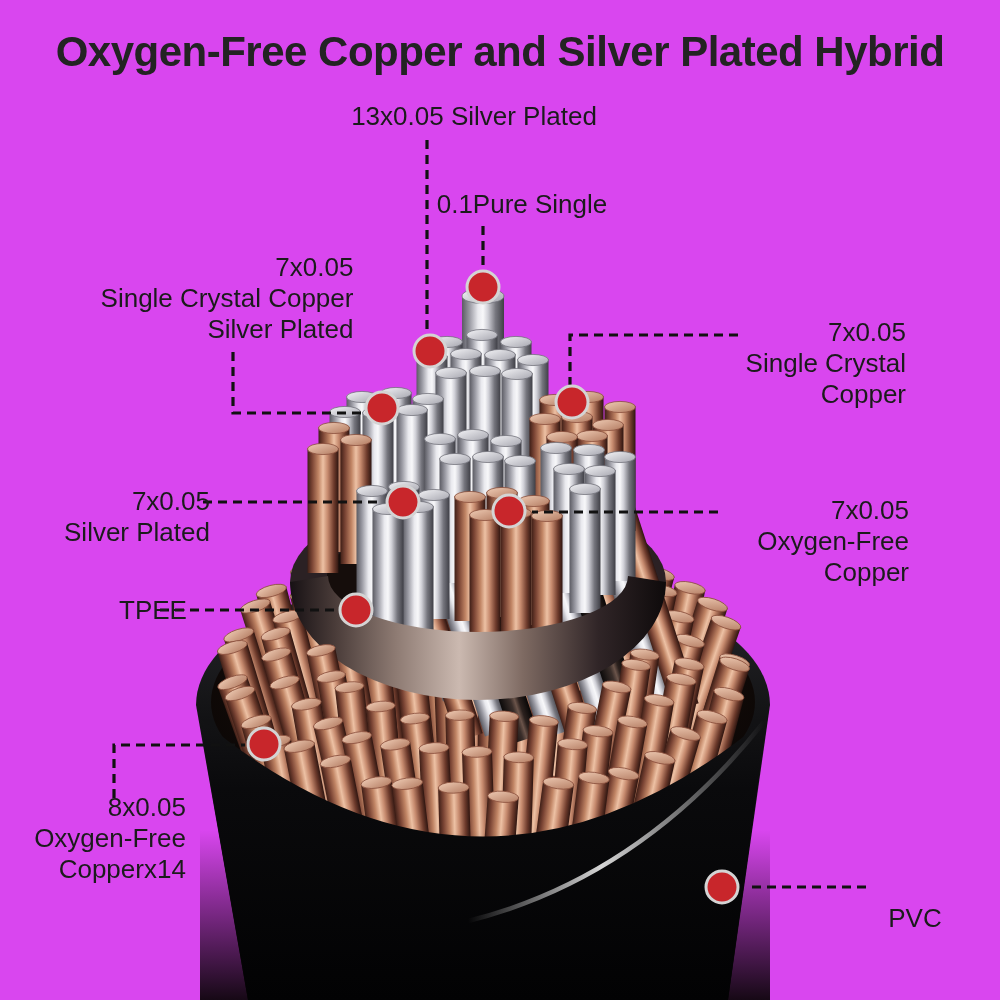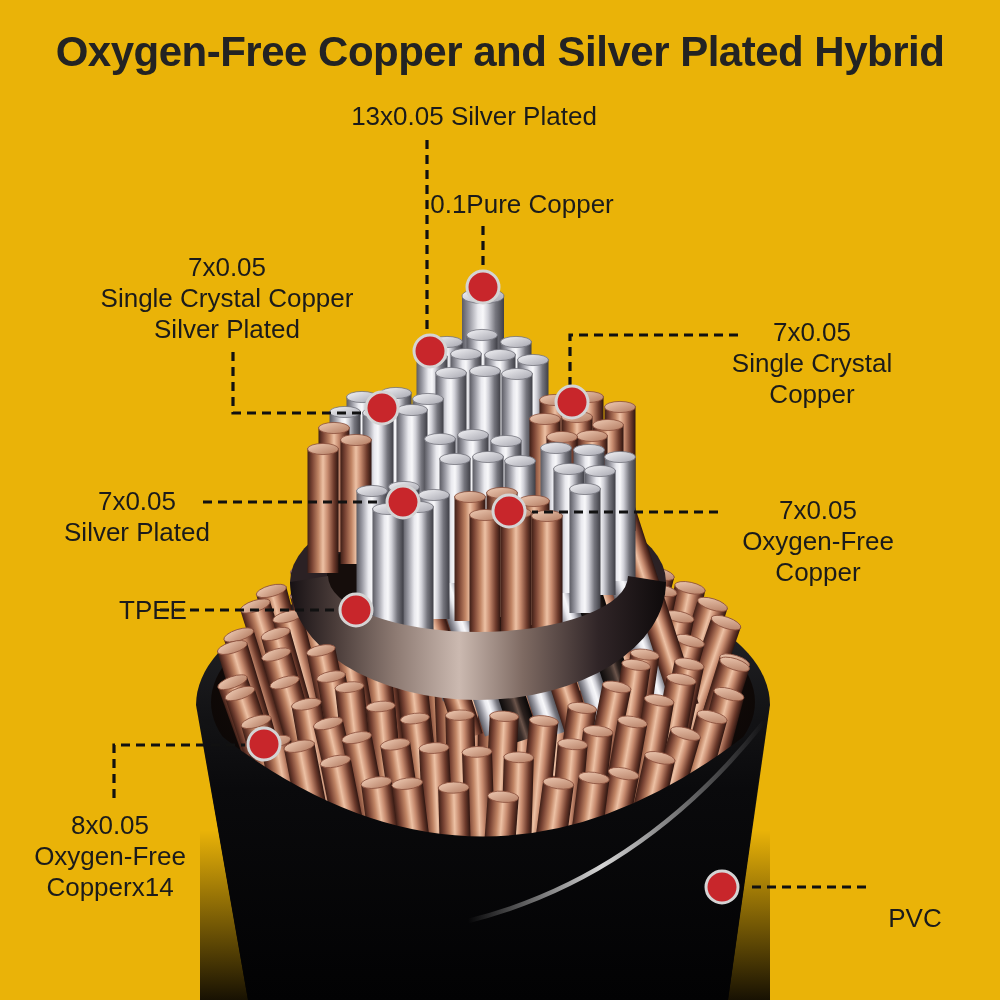--- a/index.html
+++ b/index.html
@@ -1,20 +1,20 @@
 <!DOCTYPE html>
 <html><head>
 <meta charset="utf-8">
 <style>
   html,body{margin:0;padding:0;}
   body{font-family:"Liberation Sans", sans-serif; background:#fff;}
-  #stage{position:relative;width:1000px;height:1000px;background:#eab308;overflow:hidden;}
+  #stage{position:relative;width:1000px;height:1000px;background:#d946ef;overflow:hidden;}
   .title{position:absolute;top:28px;left:500px;transform:translateX(-50%);
          font-size:42px;font-weight:bold;letter-spacing:-0.5px;white-space:nowrap;}
-  .lbl{position:absolute;transform:translateX(-50%);text-align:center;
+  .lbl{position:absolute;transform:translateX(-50%);text-align:right;
        font-size:26px;line-height:31px;white-space:pre-line;}
   #cable,#overlay{position:absolute;left:0;top:0;}
   #overlay{pointer-events:none;}
 </style>
 </head>
 <body>
 
 <div id="stage">
 
   <svg id="cable" width="1000" height="1000" viewBox="0 0 1000 1000">
@@ -719,28 +719,28 @@
       <circle cx="509" cy="511" r="16" fill="#c8262b" stroke="#d4d4d4"></circle>
       <circle cx="356" cy="610" r="16" fill="#c8262b" stroke="#d4d4d4"></circle>
       <circle cx="264" cy="744" r="16" fill="#c8262b" stroke="#d4d4d4"></circle>
       <circle cx="722" cy="887" r="16" fill="#c8262b" stroke="#d4d4d4"></circle>
     </g>
   </svg>
 
   <div class="title" style="color: rgb(35, 35, 35);">Oxygen-Free Copper and Silver Plated Hybrid</div>
 
   <div class="lbl" style="left: 474px; top: 101px; color: rgb(27, 27, 27);">13x0.05 Silver Plated</div>
-  <div class="lbl" style="left: 522px; top: 189px; color: rgb(27, 27, 27);">0.1Pure Copper</div>
+  <div class="lbl" style="left: 522px; top: 189px; color: rgb(27, 27, 27);">0.1Pure Single</div>
   <div class="lbl" style="left: 227px; top: 252px; color: rgb(27, 27, 27);">7x0.05
 Single Crystal Copper
 Silver Plated</div>
   <div class="lbl" style="left: 812px; top: 317px; color: rgb(27, 27, 27);">7x0.05
 Single Crystal Copper</div>
   <div class="lbl" style="left: 137px; top: 486px; color: rgb(27, 27, 27);">7x0.05
 Silver Plated</div>
   <div class="lbl" style="left: 818px; top: 495px; color: rgb(27, 27, 27);">7x0.05
 Oxygen-Free Copper</div>
   <div class="lbl" style="left: 110px; top: 595px; color: rgb(27, 27, 27); margin-left: 43px;">TPEE</div>
-  <div class="lbl" style="left: 110px; top: 810px; color: rgb(27, 27, 27);">8x0.05
+  <div class="lbl" style="left: 110px; top: 792px; color: rgb(27, 27, 27);">8x0.05
 Oxygen-Free
 Copperx14</div>
   <div class="lbl" style="left: 915px; top: 903px; color: rgb(27, 27, 27);">PVC</div>
 </div>
 
 </body></html>

